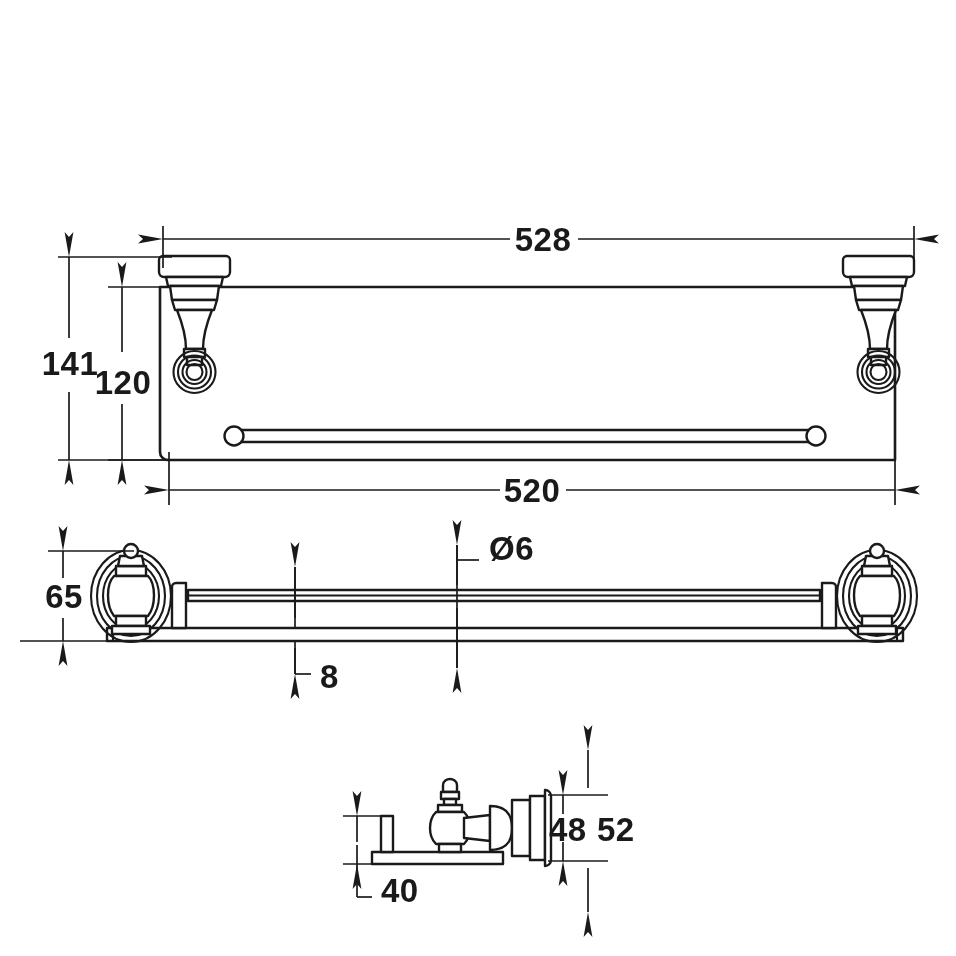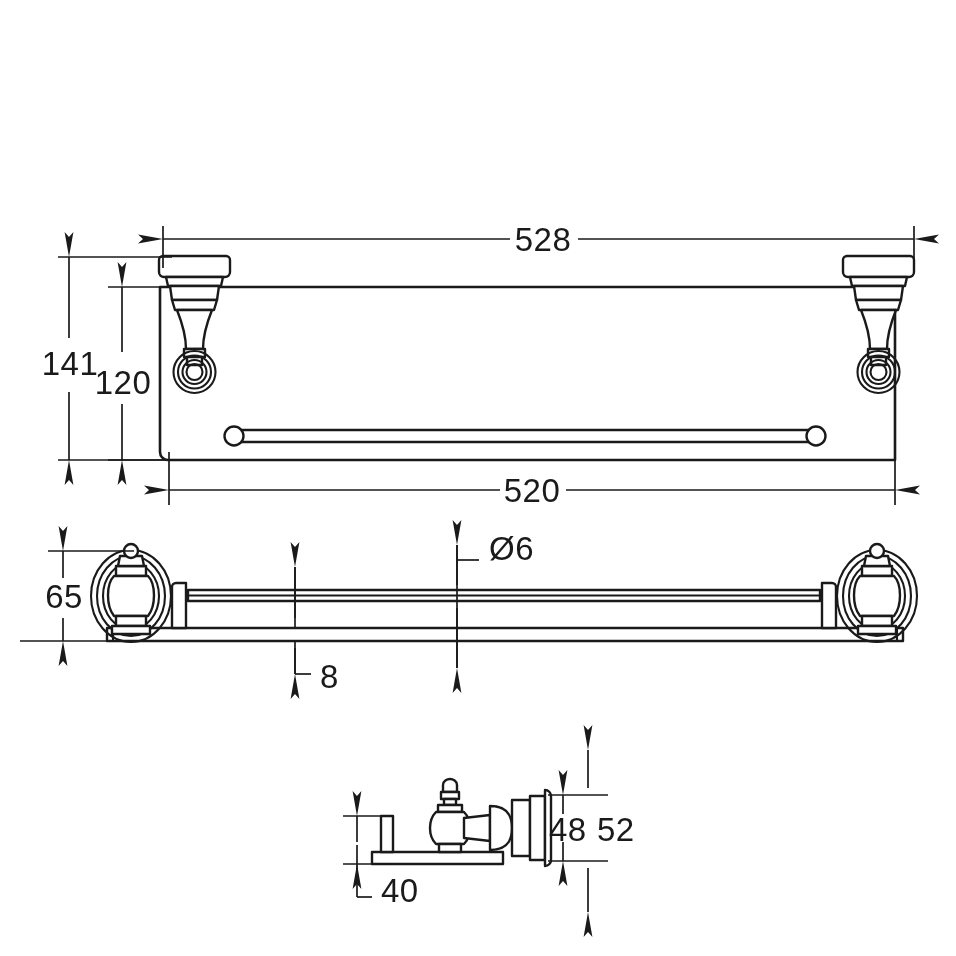--- a/index.html
+++ b/index.html
@@ -12,20 +12,21 @@
     width: 956px;
     height: 956px;
     font-family: "Liberation Sans", sans-serif;
     overflow: hidden;
   }
   #drawing-root {
     position: relative;
     width: 956px;
     height: 904px;
     background: #f0abfc;
+    font-weight: bold;
   }
   svg#tech-drawing {
     display: block;
     width: 956px;
     height: 956px;
   }
   .dim-text {
     font-family: "Liberation Sans", sans-serif;
     font-size: 33px;
     fill: #1a1a1a;

